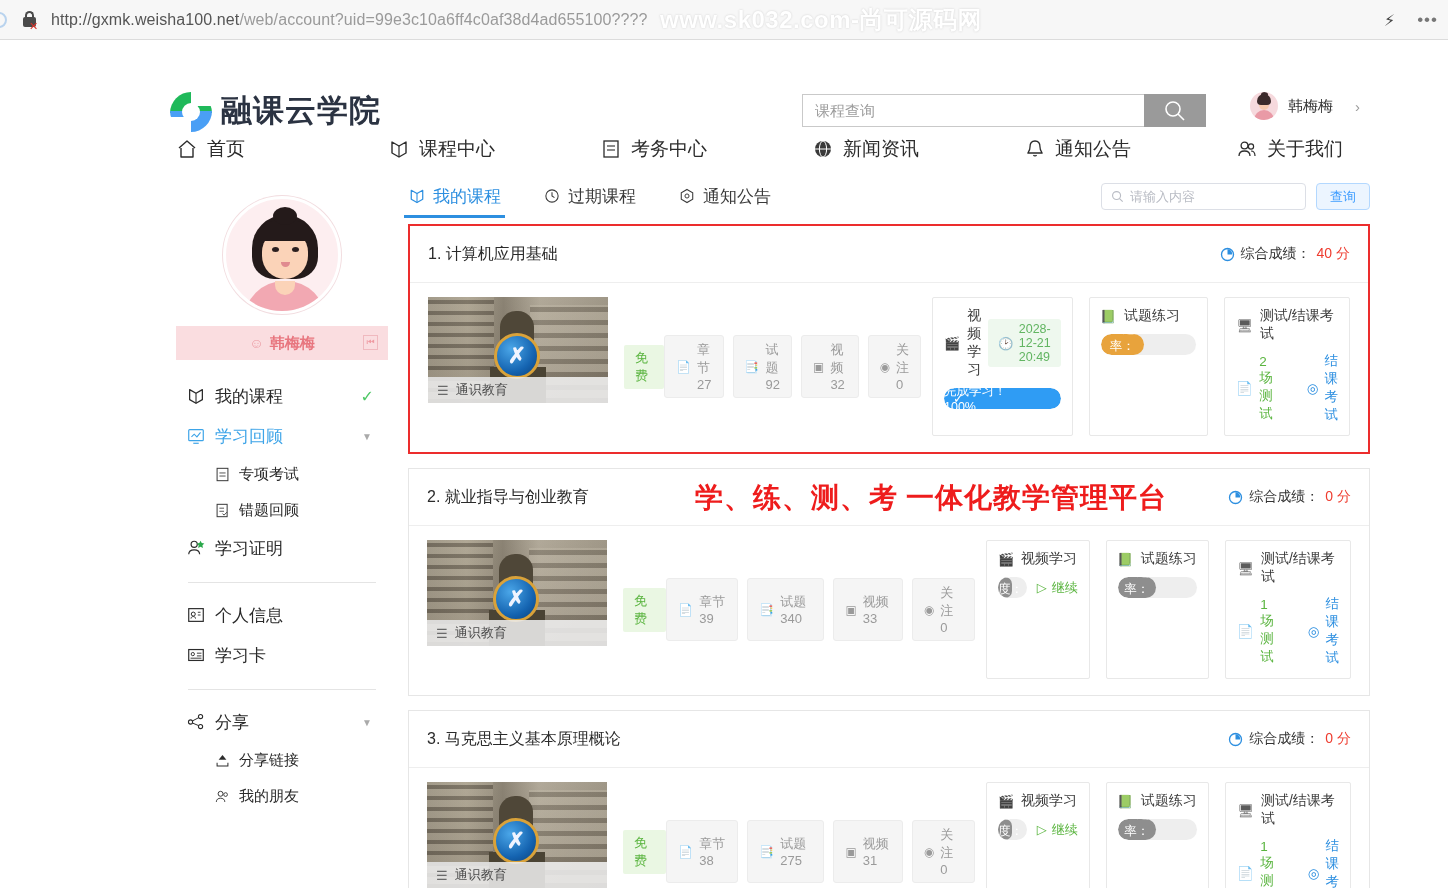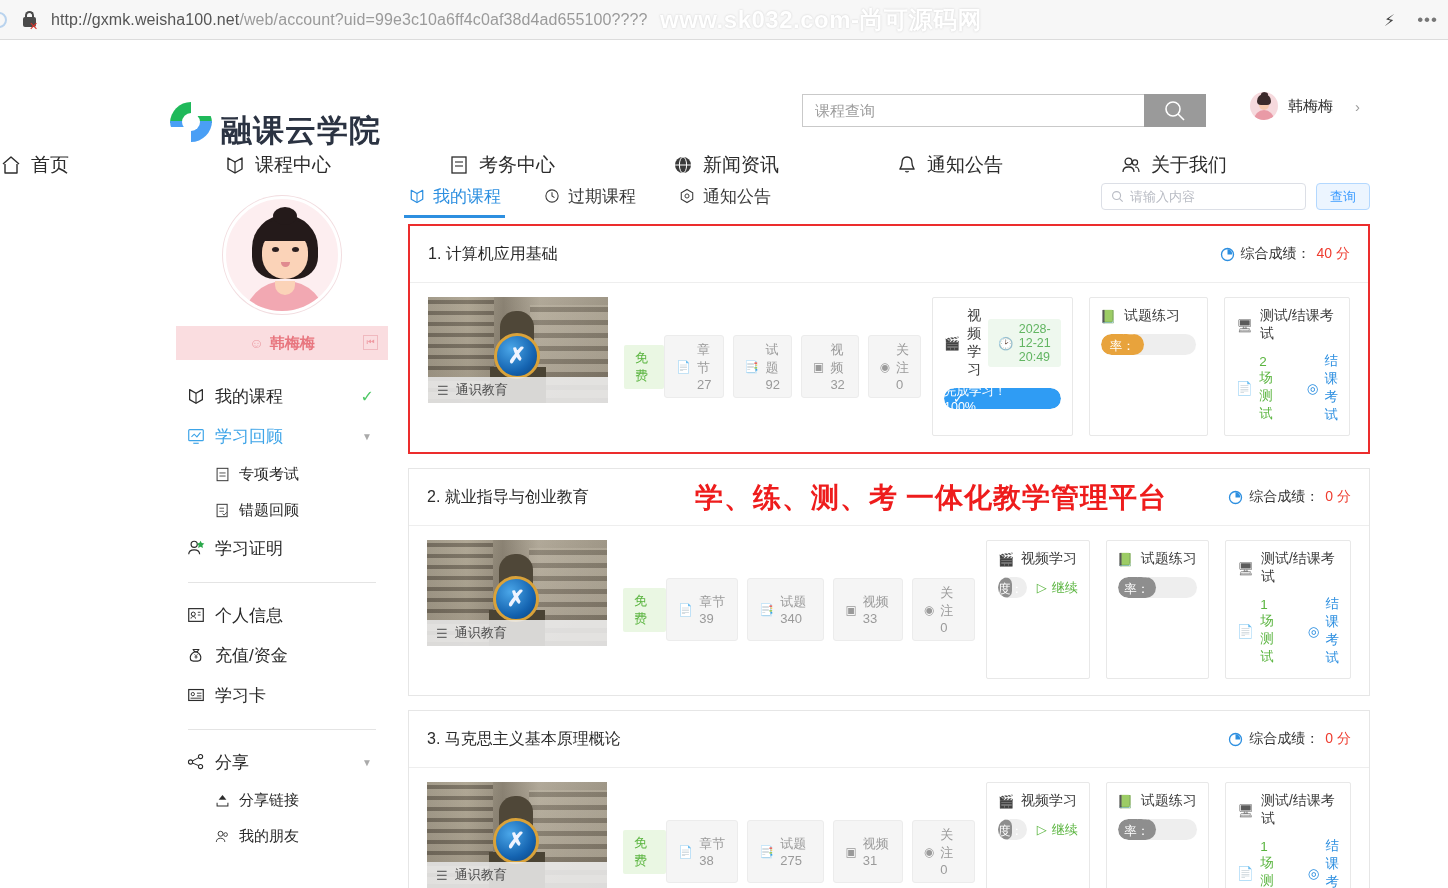--- a/index.html
+++ b/index.html
@@ -87,21 +87,21 @@
   }
   .logo-mark .lm-cut {
     position: absolute; left: 21px; top: 0px; width: 21px; height: 16px;
     background: #fff;
   }
   .logo-mark .lm-cut2 {
     position: absolute; left: 0px; top: 27px; width: 21px; height: 16px;
     background: #fff;
   }
   .logo-text {
-    font-size: 31px; font-weight: bold; color: #2b3342; letter-spacing: 1px; margin-top: 20px;
+    font-size: 31px; font-weight: bold; color: #2b3342; letter-spacing: 1px;
   }
   .header-search {
     position: absolute; left: 802px; top: 54px;
     display: flex; align-items: stretch;
   }
   .header-search input {
     width: 342px; height: 33px;
     border: 1px solid #c9c9c9; border-right: none;
     padding: 0 12px; font-size: 15px; color: #333;
     font-family: inherit; outline: none; background: #fff;
@@ -135,22 +135,22 @@
   }
   .avatar-sm .a-body {
     position: absolute; left: 4px; top: 18px; width: 20px; height: 12px;
     background: #e99aa6; border-radius: 10px 10px 0 0;
   }
   .user-name { font-size: 15px; color: #333; }
   .user-chevron { font-size: 15px; color: #9b9b9b; margin-left: 12px; }
 
   
   .main-nav {
-    height: 58px; display: flex; align-items: flex-end;
-    gap: 0;
+    height: 58px; display: flex; align-items: center;
+    padding-left: 176px; gap: 0;
   }
   .nav-item {
     display: flex; align-items: center; gap: 9px;
     font-size: 19px; color: #2c2c2c; cursor: pointer;
     width: 224px;
   }
   .nav-ico { width: 22px; height: 22px; flex: none; color: #2c2c2c; }
   .nav-ico svg { display: block; }
 
   
@@ -605,30 +605,20 @@
               <line x1="13" y1="8" x2="16" y2="8" stroke="#2c2c2c" stroke-width="1"></line>
               <line x1="13" y1="11" x2="16" y2="11" stroke="#2c2c2c" stroke-width="1"></line>
               <path d="M5.5 15 c0-1.6 1.2-2.3 2.5-2.3 s2.5 .7 2.5 2.3" fill="none" stroke="#2c2c2c" stroke-width="1"></path>
             </svg>
         </span>
         <span>个人信息</span>
       </div>
       <div class="side-item">
         <span class="s-ico">
           <svg width="20" height="20" viewBox="0 0 22 22">
-              <path d="M8 5 h6 l-1.5 2.5 h-3 Z" fill="none" stroke="#2c2c2c" stroke-width="1.2"></path>
-              <path d="M9.5 7.5 C5 10 4 13 5 16 c.8 2.4 10.2 2.4 11 0 c1-3 0-6-4.5-8.5 Z" fill="none" stroke="#2c2c2c" stroke-width="1.3"></path>
-              <text x="11" y="15" font-size="7" text-anchor="middle" fill="#2c2c2c" font-family="sans-serif">¥</text>
-            </svg>
-        </span>
-        <span>充值/资金</span>
-      </div>
-      <div class="side-item">
-        <span class="s-ico">
-          <svg width="20" height="20" viewBox="0 0 22 22">
               <rect x="3" y="5" width="16" height="12" fill="none" stroke="#2c2c2c" stroke-width="1.3"></rect>
               <circle cx="7.5" cy="10" r="1.8" fill="none" stroke="#2c2c2c" stroke-width="1"></circle>
               <line x1="12" y1="9" x2="17" y2="9" stroke="#2c2c2c" stroke-width="1"></line>
               <line x1="12" y1="12" x2="17" y2="12" stroke="#2c2c2c" stroke-width="1"></line>
               <line x1="5" y1="14.5" x2="17" y2="14.5" stroke="#2c2c2c" stroke-width="1"></line>
             </svg>
         </span>
         <span>学习卡</span>
       </div>
 

